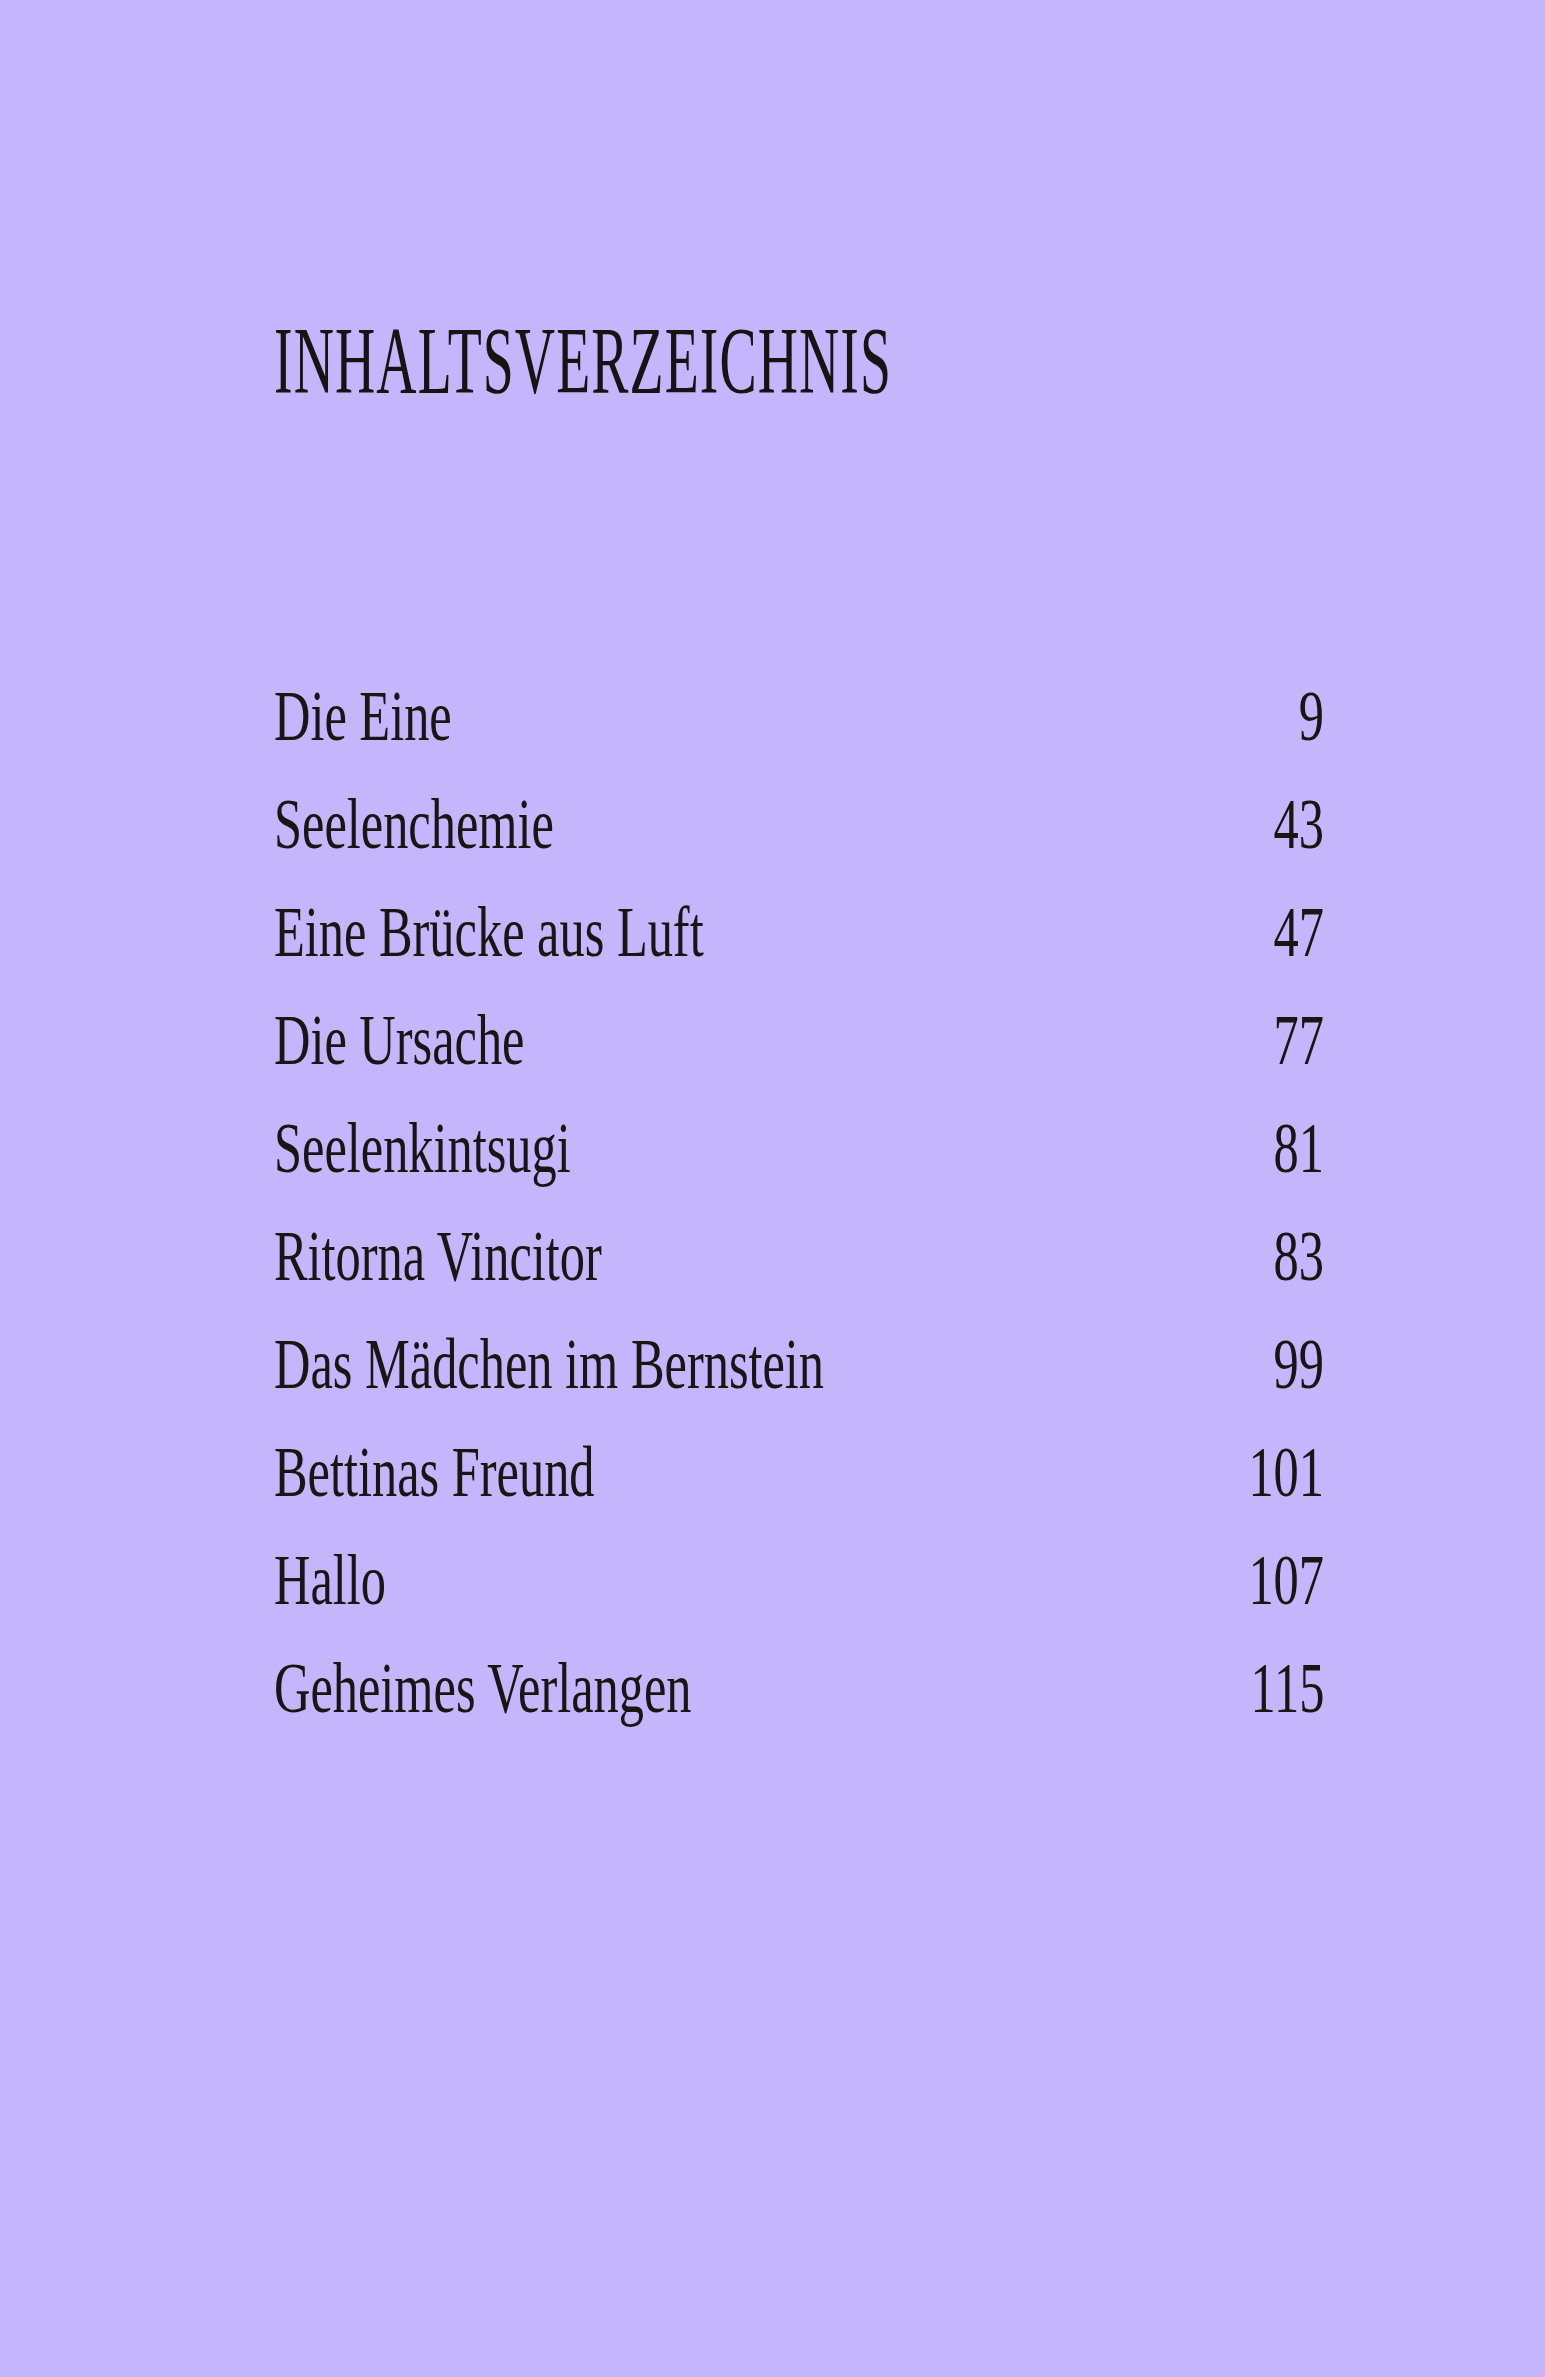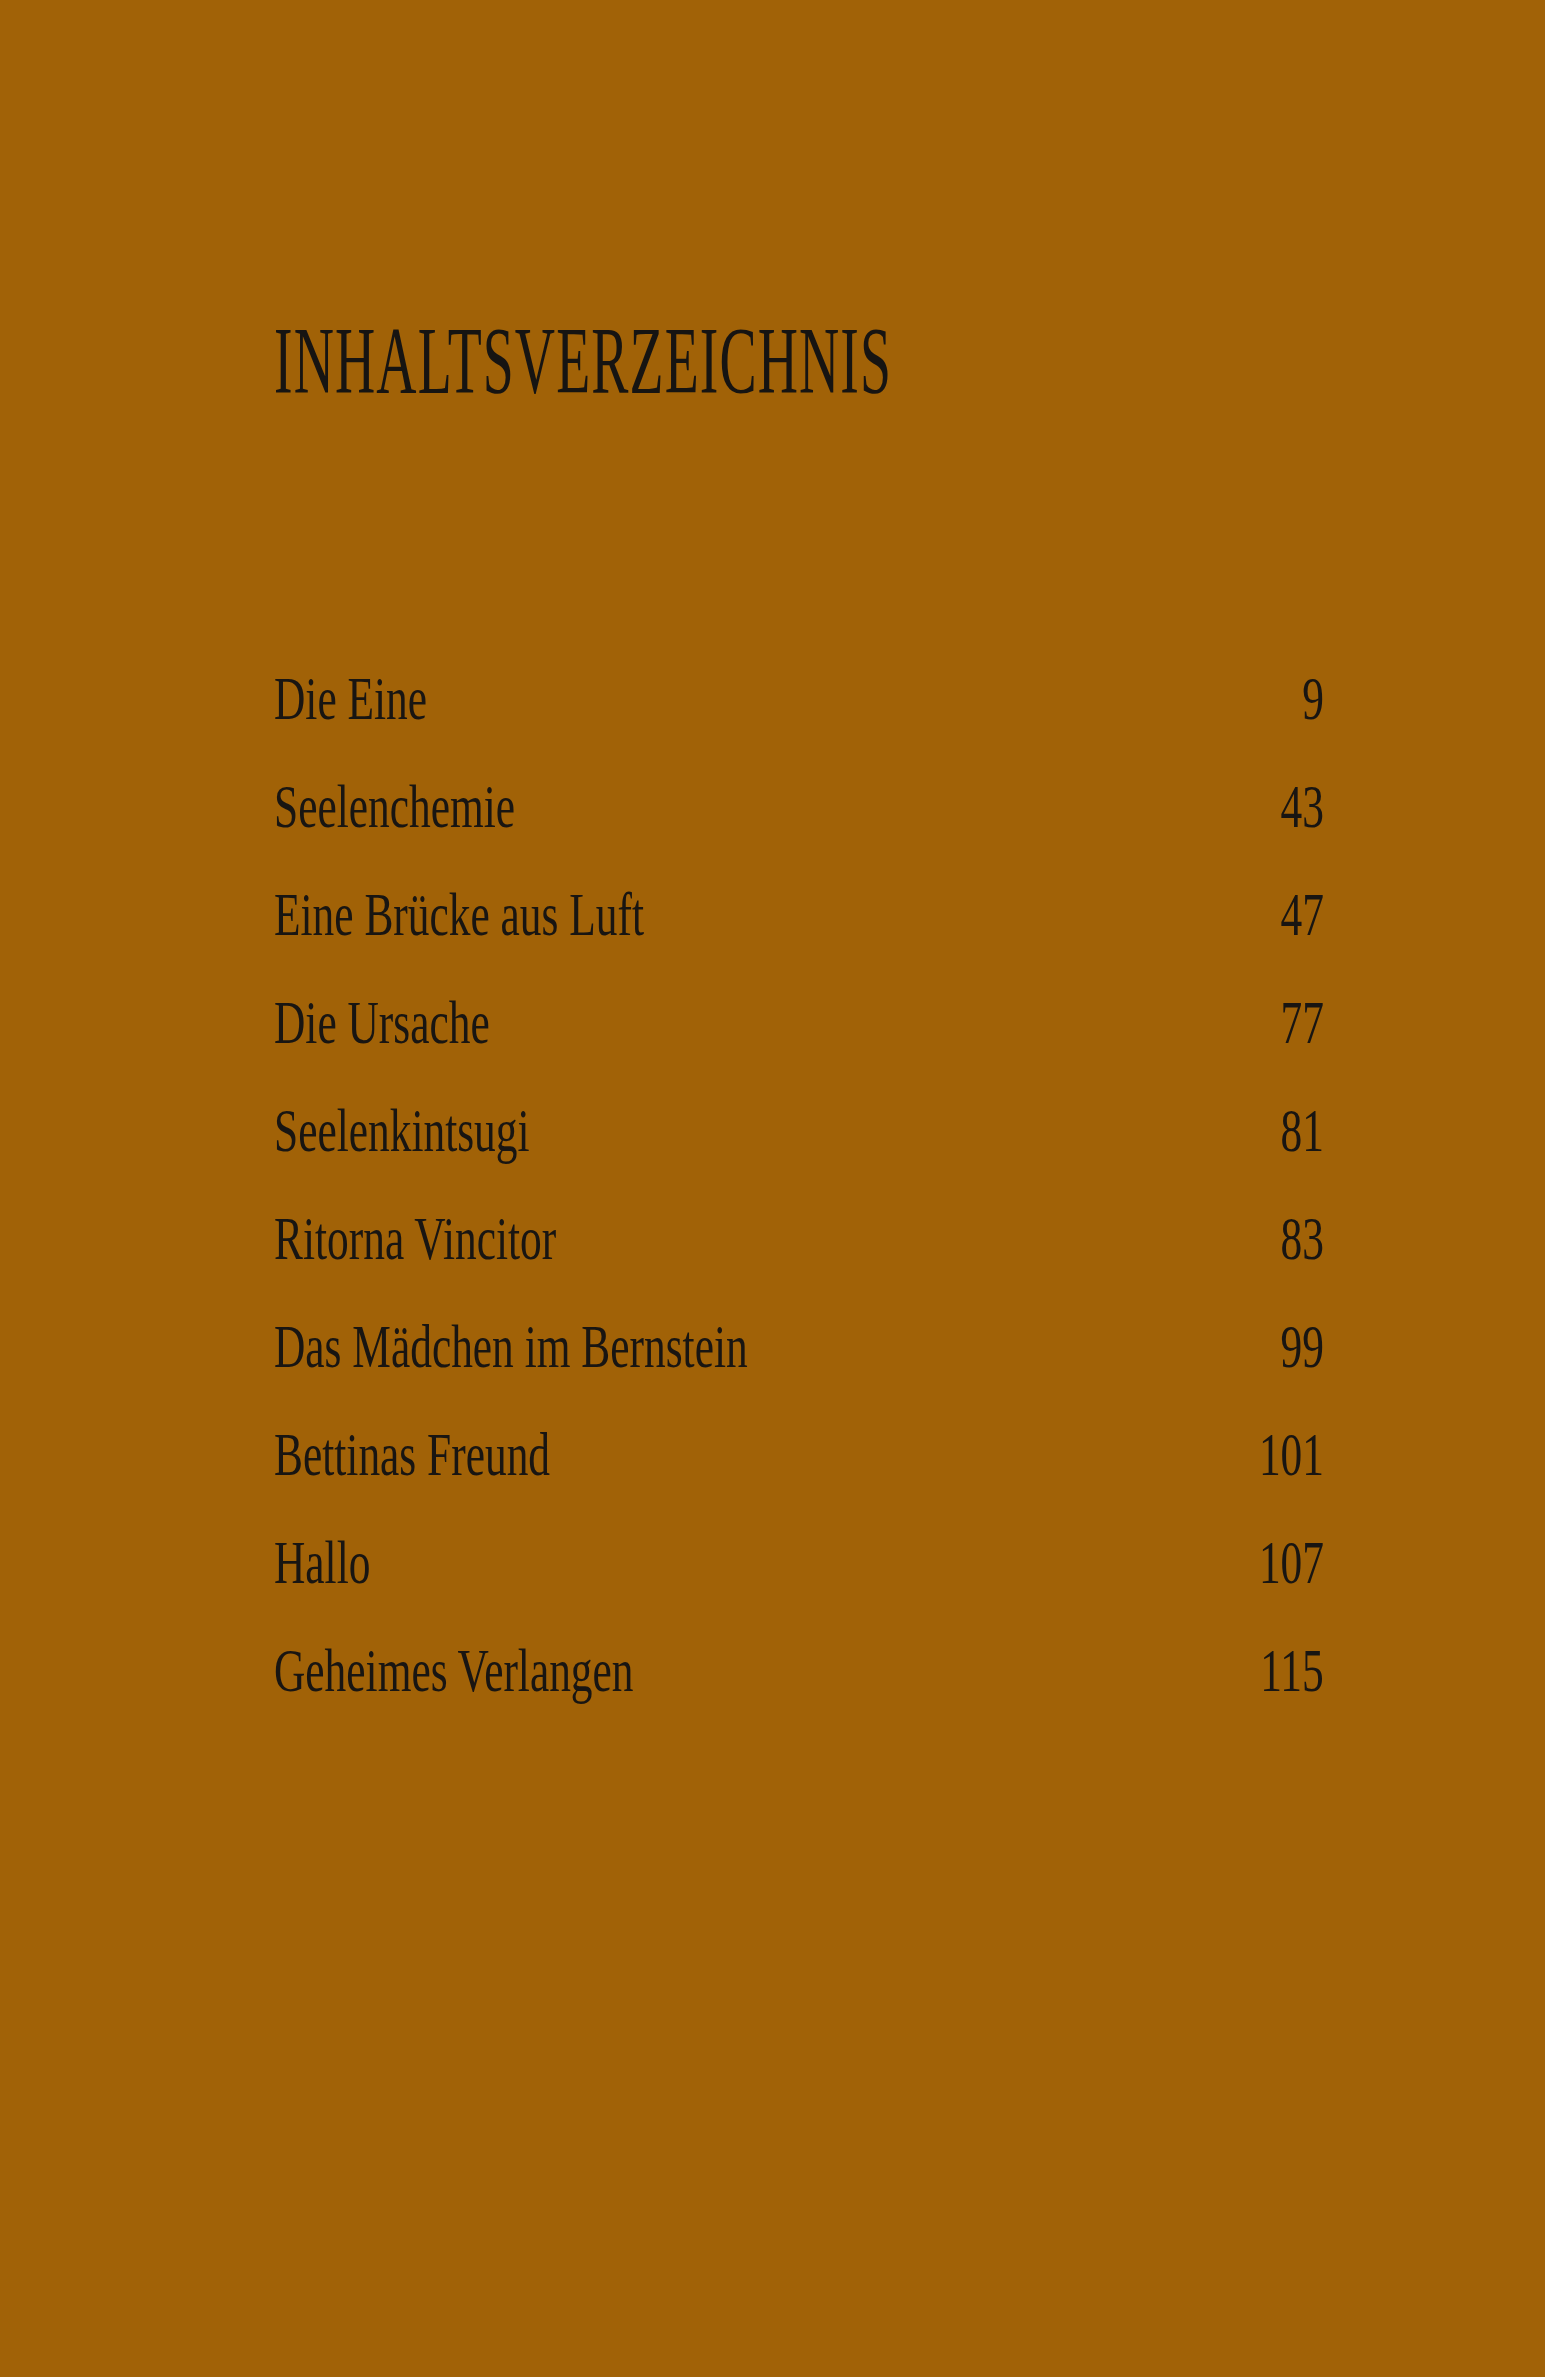--- a/index.html
+++ b/index.html
@@ -10,21 +10,21 @@
     width: 1546px;
     height: 2377px;
     position: relative;
     background: #ffffff;
     font-family: "Liberation Serif", "DejaVu Serif", serif;
     overflow: hidden;
   }
   .page {
     position: absolute;
     inset: 0;
-    background: #a16207;
+    background: #c4b5fd;
   }
   .toc-heading {
     position: absolute;
     left: 274px;
     top: 313px;
     margin: 0;
     font-size: 96px;
     font-weight: normal;
     line-height: 1;
     letter-spacing: 0.02em;
@@ -40,22 +40,22 @@
     top: 644px;
     width: 1050px; 
     margin: 0;
     padding: 0;
     list-style: none;
   }
   .toc-row {
     height: 108px;
     display: flex;
     justify-content: space-between;
-    align-items: center;
-    font-size: 62px;
+    align-items: flex-end;
+    font-size: 72px;
     line-height: 1;
     color: #181512;
   }
   .toc-entry-label {
     display: inline-block;
     white-space: nowrap;
     transform: scaleX(0.70);
     transform-origin: left top;
   }
   .toc-entry-page {

